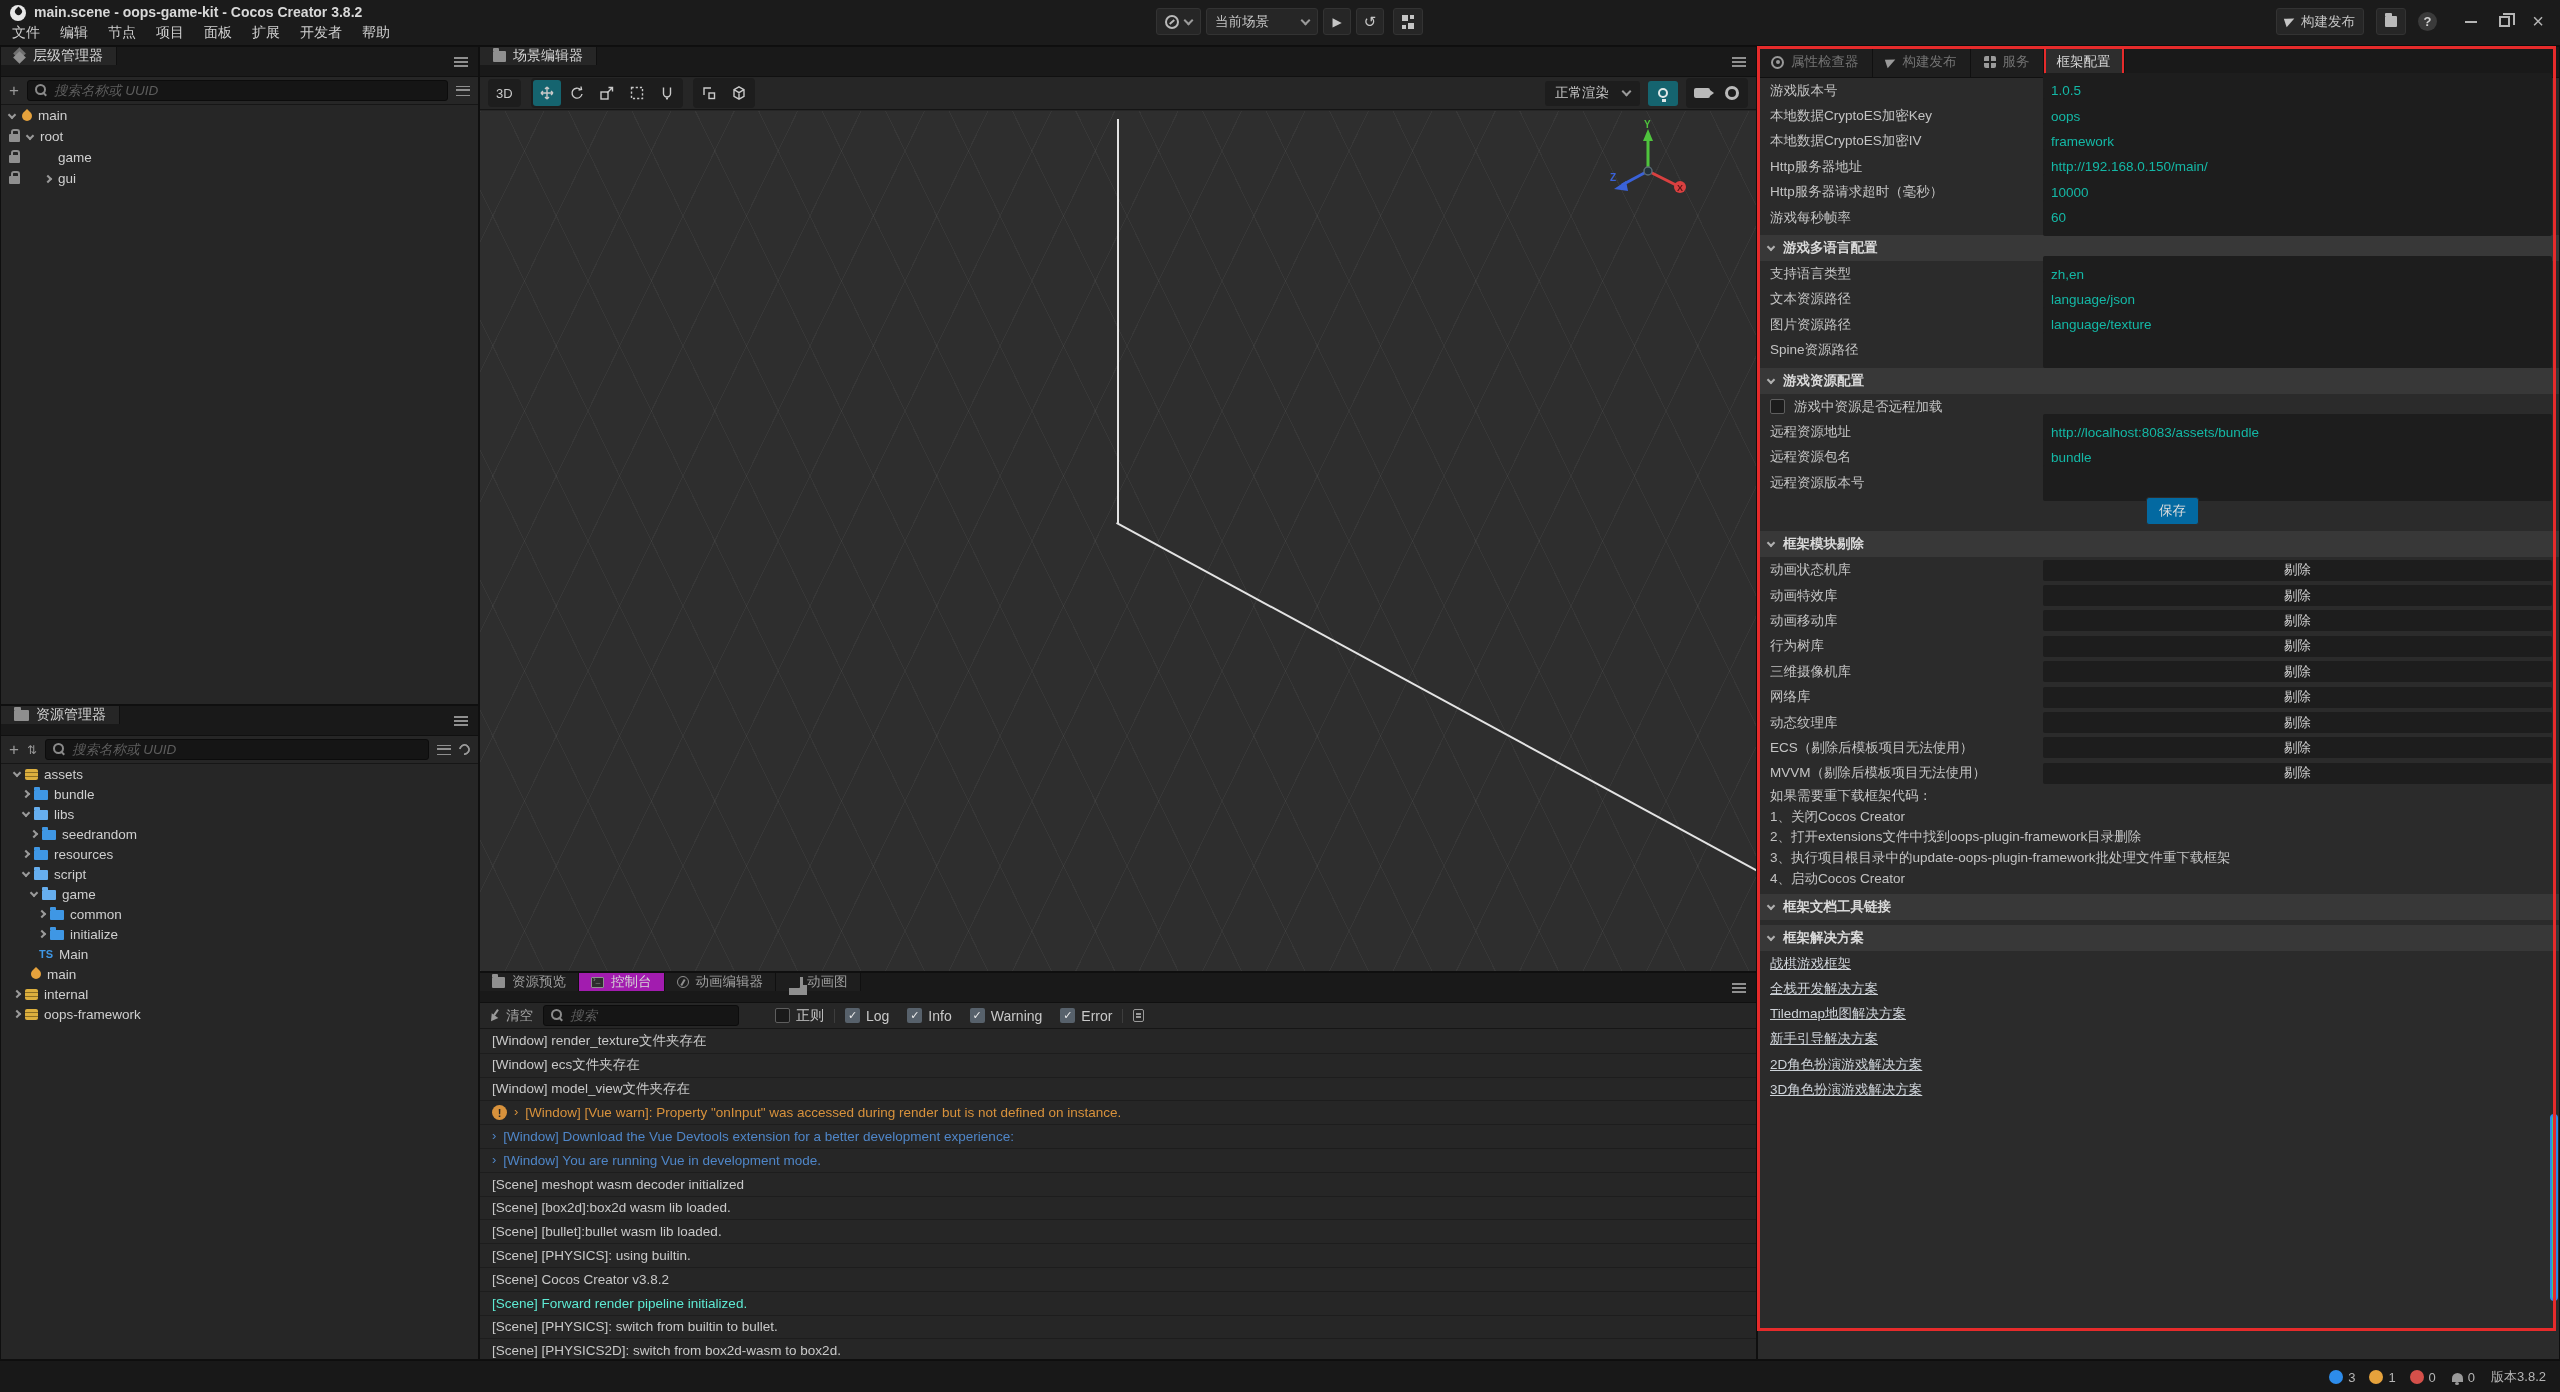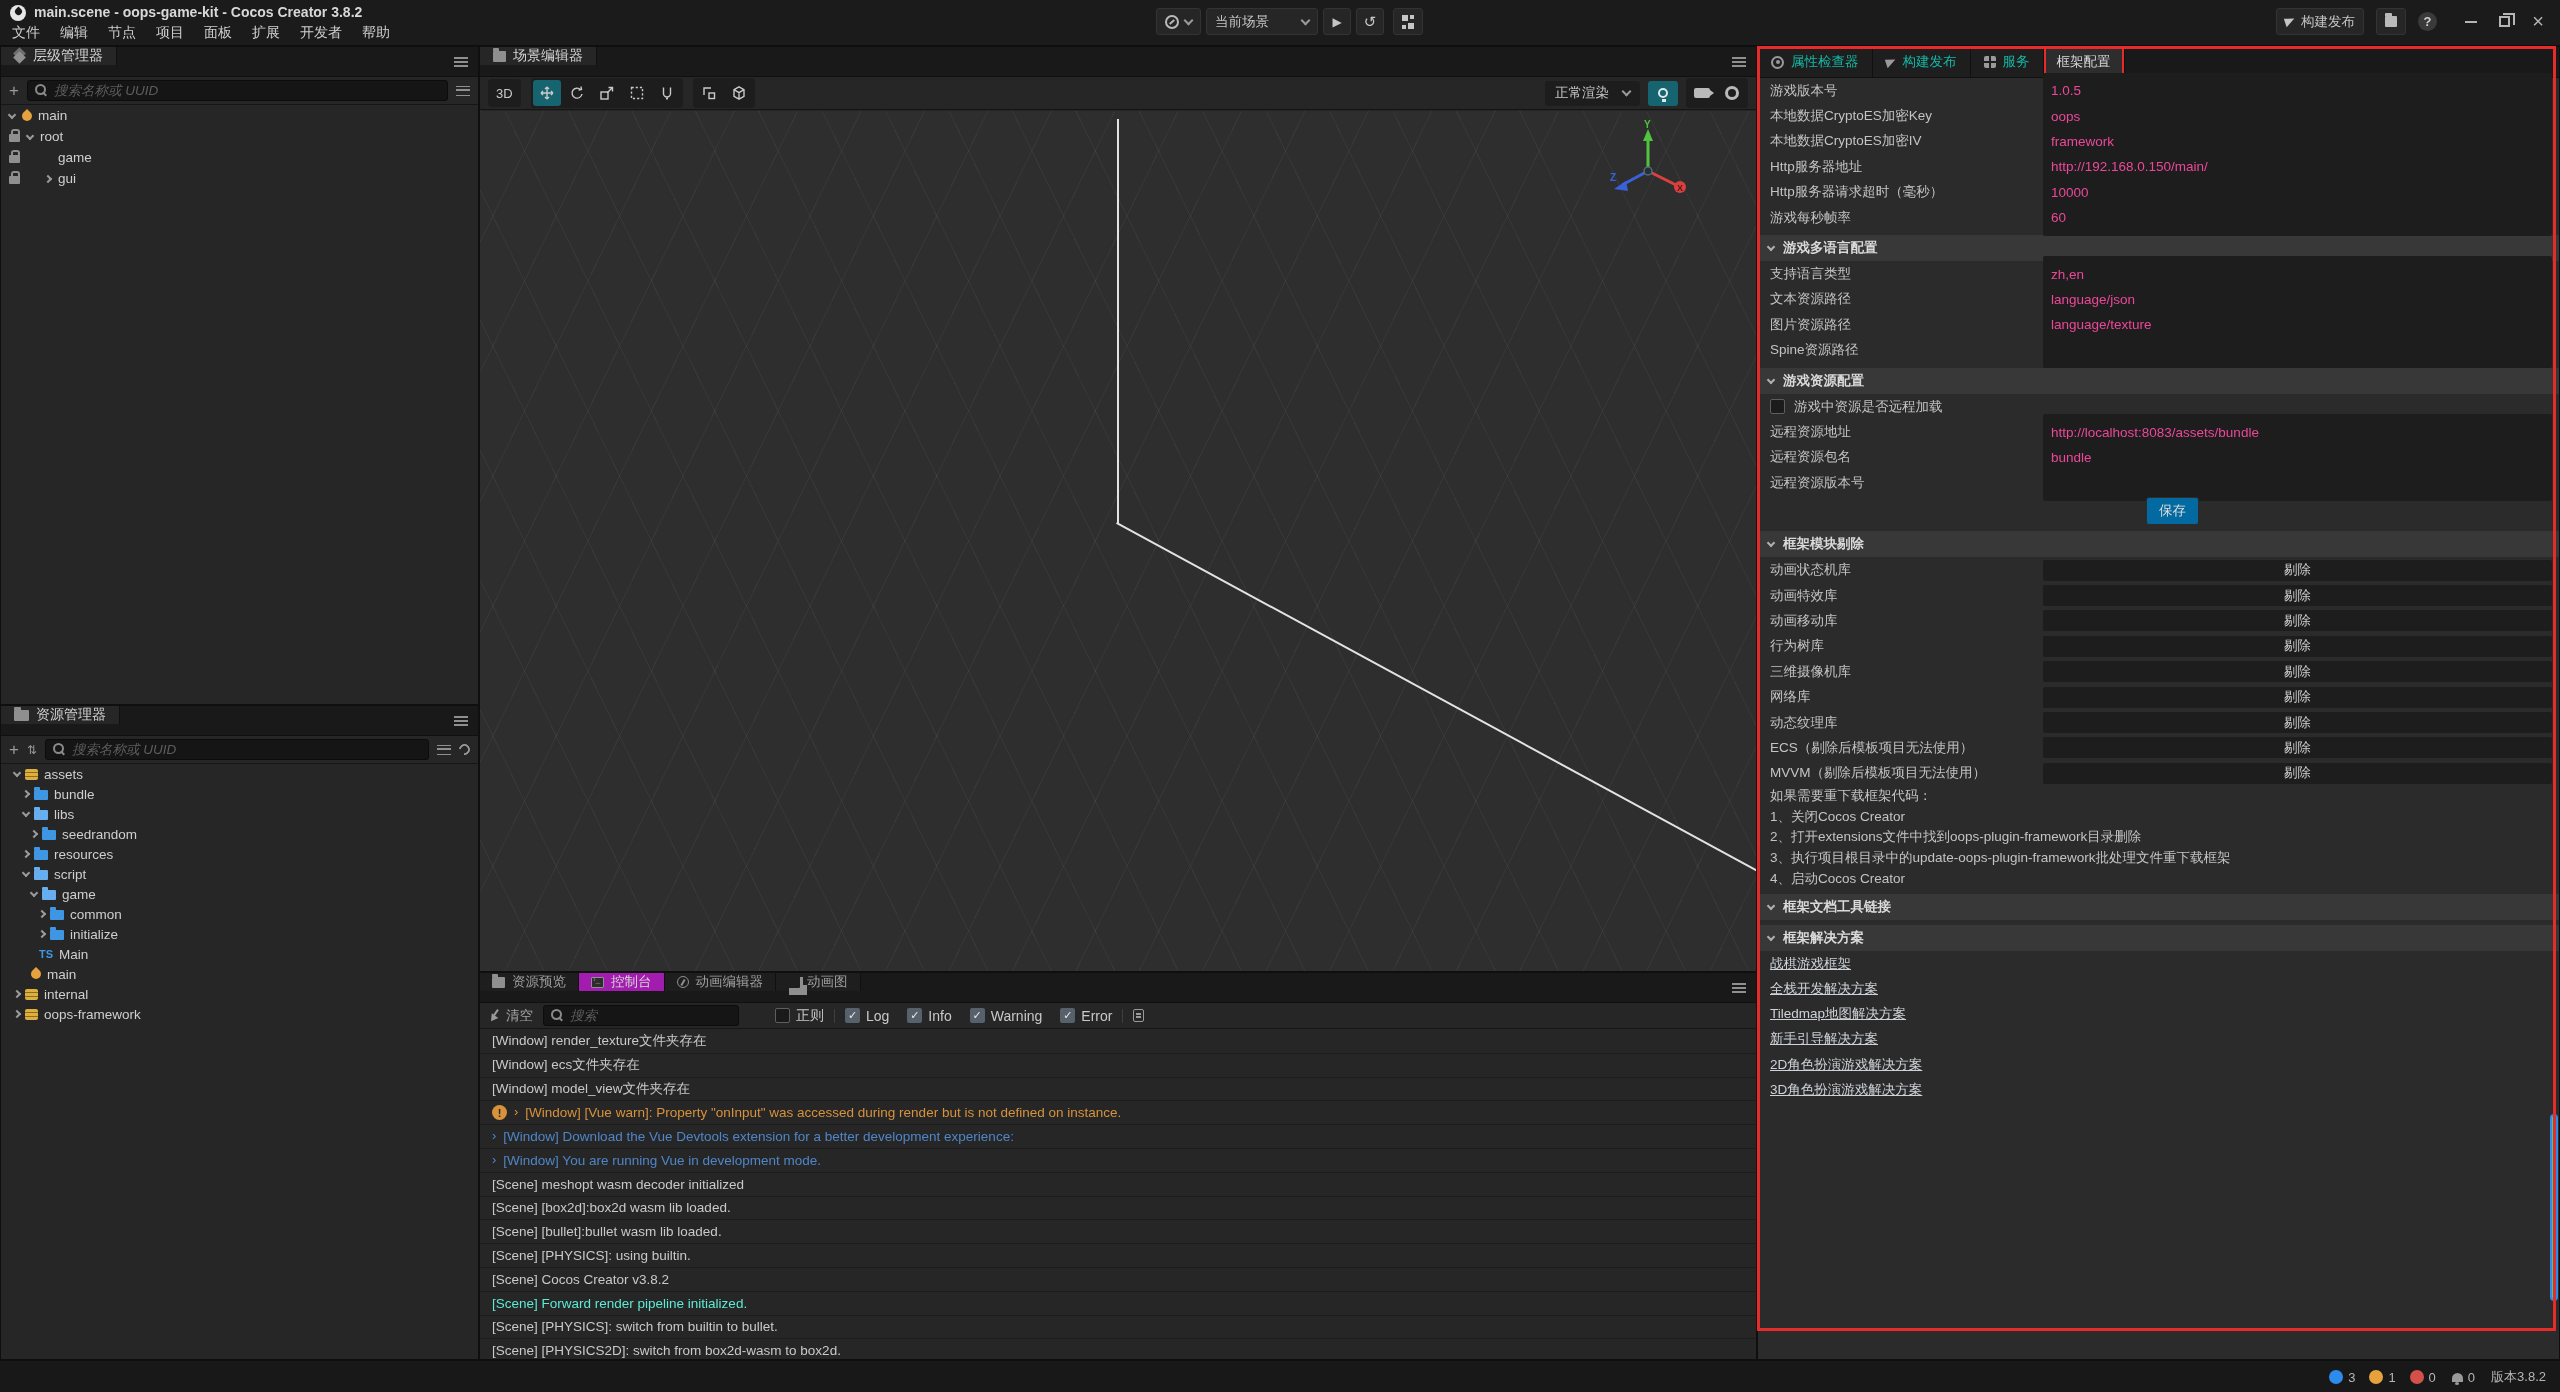--- a/index.html
+++ b/index.html
@@ -121,35 +121,35 @@
   .lrow[data-cls="warn"]{color:#d8923c}
   .lrow[data-cls="info"]{color:#4f86c8}
   .lrow[data-cls="info2"]{color:#5eead4}
   .lbadge{display:none;width:15px;height:15px;border-radius:50%;background:#d8923c;color:#262626;font-weight:bold;font-size:11px;align-items:center;justify-content:center;flex:none}
   .lrow[data-cls="warn"] .lbadge{display:flex}
   .larrow{display:none;font-size:13px;margin-top:-2px}
   .lrow[data-has-arrow="1"] .larrow{display:inline}
   
   #plugin-panel{left:1757px;top:46px;width:803px;height:1314px;background:#2b2b2b;border:1px solid #0f0f0f;overflow:hidden}
   #plugin-tabs{height:31px;background:#191919;display:flex;border-bottom:1px solid #101010}
-  .gtab{display:flex;align-items:center;gap:7px;padding:0 13px;background:#1e1e1e;color:#14b8a6;font-size:13.5px;border-right:1px solid #101010}
+  .gtab{display:flex;align-items:center;gap:7px;padding:0 13px;background:#1e1e1e;color:#737373;font-size:13.5px;border-right:1px solid #101010}
   .gtab.active{background:#2d2d2d;color:#d8d8d8;box-shadow:inset 0 0 0 2px #e62b2b}
   .insp-ic{width:13px;height:13px;border:2px solid #9a9a9a;border-radius:50%;position:relative}
   .insp-ic::after{content:"";position:absolute;left:2.5px;top:2.5px;width:4px;height:4px;border-radius:50%;background:#9a9a9a}
   .grid4{width:12px;height:12px;background:
     linear-gradient(#9a9a9a,#9a9a9a) 0 0/5px 5px no-repeat,
     linear-gradient(#9a9a9a,#9a9a9a) 100% 0/5px 5px no-repeat,
     linear-gradient(#9a9a9a,#9a9a9a) 0 100%/5px 5px no-repeat,
     linear-gradient(#9a9a9a,#9a9a9a) 100% 100%/5px 5px no-repeat;border-radius:2px}
   .plane.small{border-left-width:10px;border-top-width:3px;border-bottom-width:6px}
   .sechead{height:26px;margin-top:5px;background:#383838;display:flex;align-items:center;gap:9px;padding:0 10px;color:#dadada;font-size:13.5px;font-weight:bold}
   .sechead .chev{width:6px;height:6px;border-color:#b0b0b0;margin-top:-2px}
   .frow{height:25.4px;display:flex;align-items:center;padding:0 7px 0 12px;font-size:13.5px;color:#c3c3c3}
   .flabel{width:273px;flex:none;white-space:nowrap;overflow:hidden}
-  .fin{flex:1;height:21px;background:#1d1d1d;border:none;border-radius:2px;color:#ec4899;padding:18px 8px;font-size:13.5px;outline:none;font-family:inherit;min-width:0}
+  .fin{flex:1;height:21px;background:#1d1d1d;border:none;border-radius:2px;color:#14b8a6;padding:18px 8px;font-size:13.5px;outline:none;font-family:inherit;min-width:0}
   .modbtn{flex:1;height:21px;background:#1d1d1d;border:none;border-radius:2px;color:#cfcfcf;text-align:center;font-size:13.5px;cursor:pointer;font-family:inherit}
   .note-row{height:20.6px;display:flex;align-items:center;padding-left:12px;font-size:13.5px;color:#c3c3c3}
   .link-row{height:25.3px;display:flex;align-items:center;padding-left:12px}
   .link-row a{color:#ced3d9;font-size:13.5px;text-decoration:underline;cursor:pointer}
   .ckbox{width:15px;height:15px;background:#1c1c1c;border:1px solid #5e5e5e;border-radius:2px;flex:none;margin-right:9px}
   .saverow{height:31px;display:flex;align-items:center}
   #save-btn{margin-left:388px;background:#0369a1;border:1px solid #2c2c2c;border-radius:3px;color:#dcdcdc;font-size:13.5px;padding:4px 12px;cursor:pointer;font-family:Liberation Serif, serif}
   #plugin-scroll{position:absolute;right:1px;top:1067px;width:8px;height:187px;background:#35cf8e;border:2px solid #2d8ceb;border-radius:4px}
   #red-outline{position:absolute;left:1757px;top:46px;width:799px;height:1285px;border:3px solid #e62b2b;pointer-events:none;z-index:50}
   

